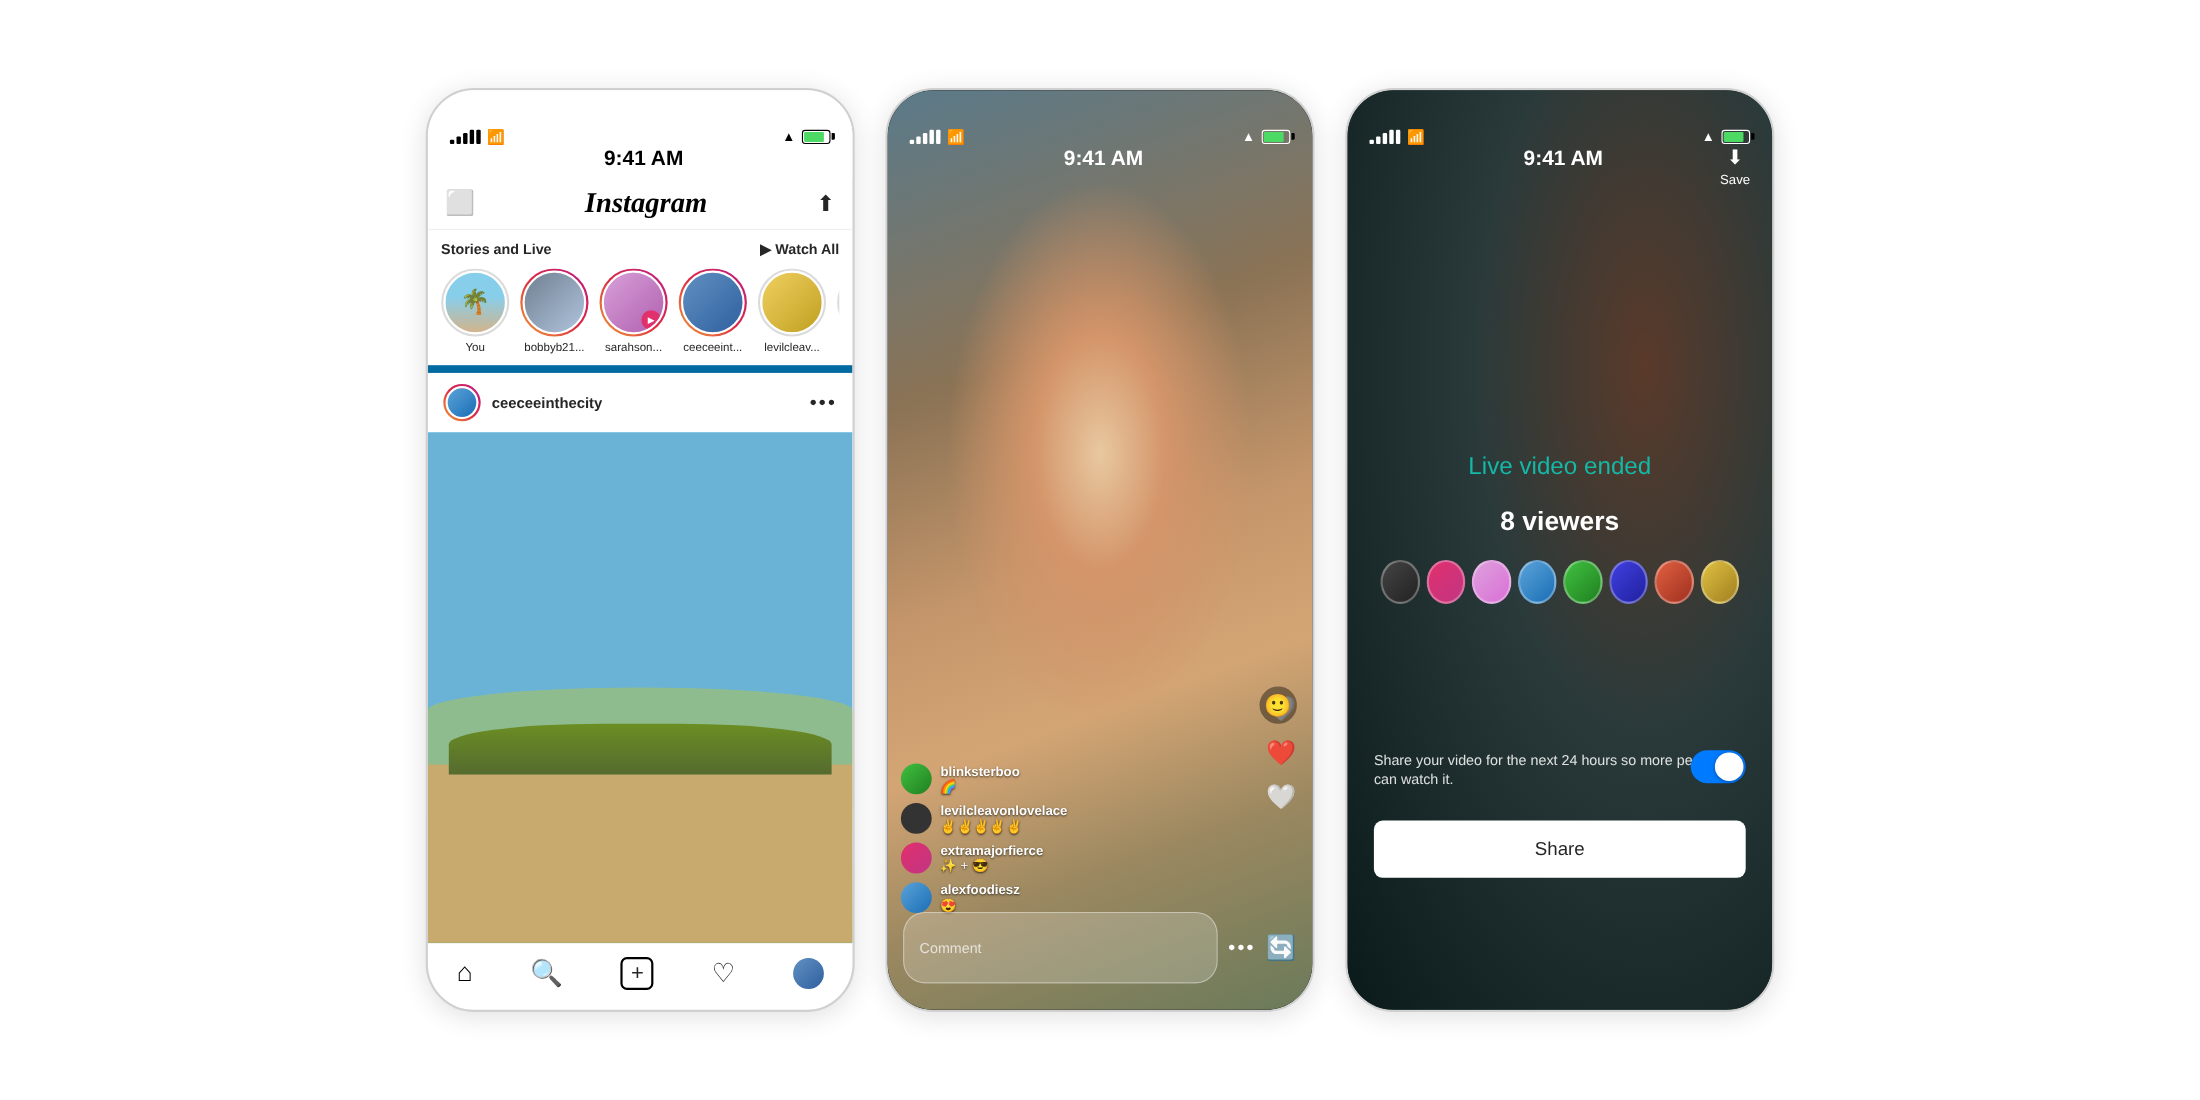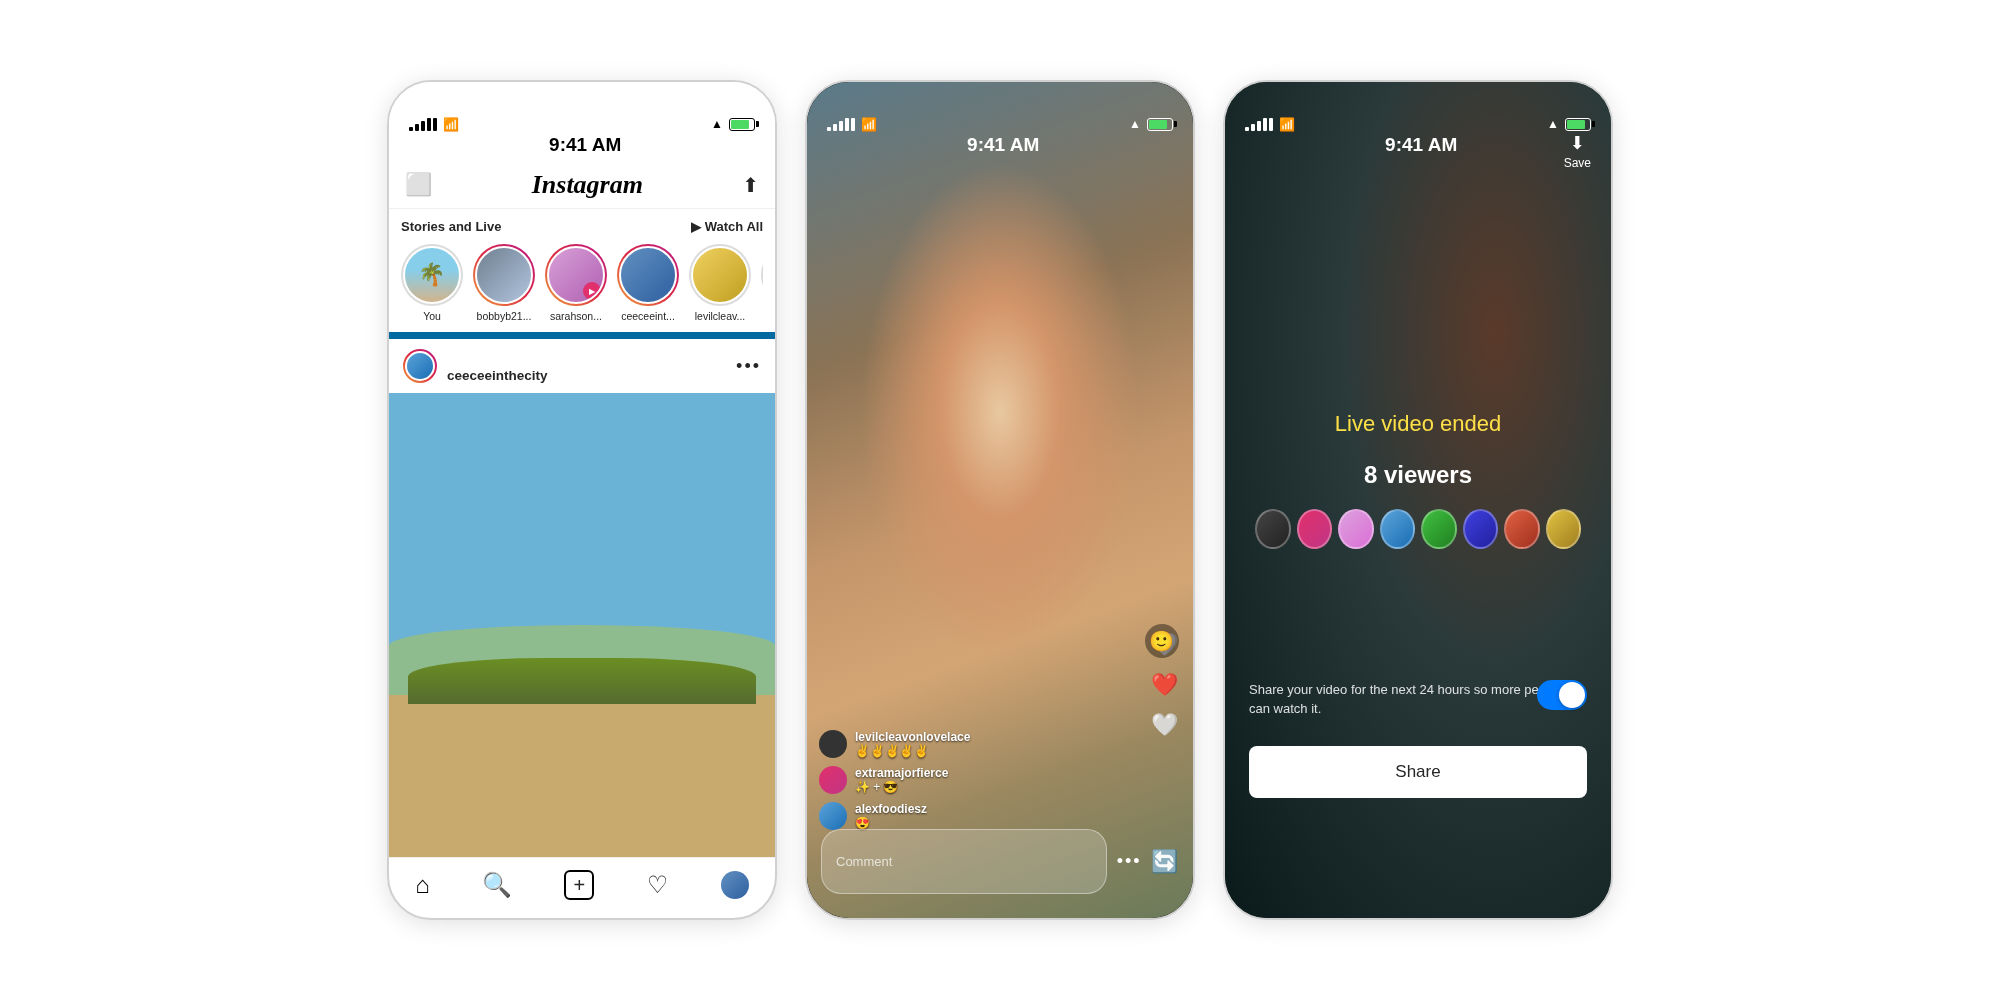--- a/index.html
+++ b/index.html
@@ -195,21 +195,21 @@
     
     .post-header {
       display: flex;
       align-items: center;
       justify-content: space-between;
       padding: 10px 14px;
       flex-shrink: 0;
     }
     .post-user {
       display: flex;
-      align-items: flex-end;
+      align-items: center;
       gap: 10px;
     }
     .post-avatar {
       width: 34px;
       height: 34px;
       border-radius: 50%;
       background: linear-gradient(45deg, #f09433, #e6683c, #dc2743, #cc2366, #bc1888);
       padding: 2px;
     }
     .post-avatar-inner {
@@ -398,21 +398,21 @@
       position: absolute;
       top: 50%;
       left: 50%;
       transform: translate(-50%, -50%);
       text-align: center;
       z-index: 20;
       width: 100%;
       padding: 0 30px;
     }
     .ended-title {
-      color: #fde047;
+      color: #14b8a6;
       font-size: 22px;
       font-weight: 400;
       margin-bottom: 24px;
     }
     .ended-viewers {
       color: #fff;
       font-size: 24px;
       font-weight: 600;
       margin-bottom: 20px;
     }
@@ -658,20 +658,27 @@
           <div class="battery-fill"></div>
         </div>
       </div>
     </div>
 
 
     <div style="position:absolute;top:80px;left:50%;transform:translateX(-50%);width:280px;height:500px;background:radial-gradient(ellipse,#e8c8a0 0%,#d4956a 30%,transparent 70%);border-radius:50%;z-index:5;"></div>
 
     <div class="live-comments">
       <div class="live-comment">
+        <div class="live-comment-avatar ca1" style="width:28px;height:28px;border-radius:50%;"></div>
+        <div class="live-comment-text">
+          <span class="live-comment-username">blinksterboo</span>
+          <span class="live-comment-msg">🌈</span>
+        </div>
+      </div>
+      <div class="live-comment">
         <div class="live-comment-avatar ca2" style="width:28px;height:28px;border-radius:50%;"></div>
         <div class="live-comment-text">
           <span class="live-comment-username">levilcleavonlovelace</span>
           <span class="live-comment-msg">✌✌✌✌✌</span>
         </div>
       </div>
       <div class="live-comment">
         <div class="live-comment-avatar ca3" style="width:28px;height:28px;border-radius:50%;"></div>
         <div class="live-comment-text">
           <span class="live-comment-username">extramajorfierce</span>

